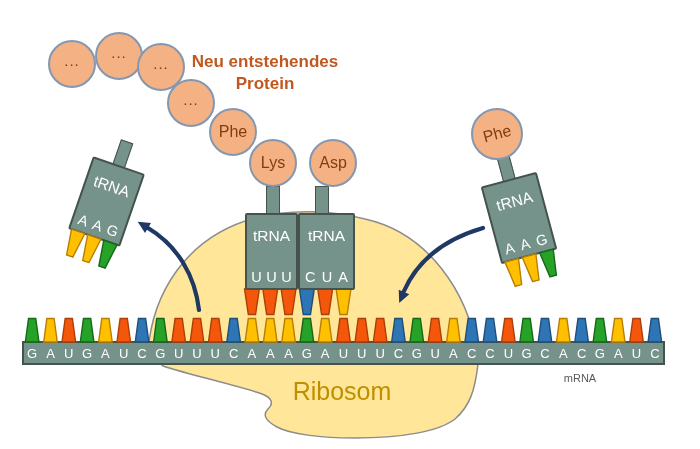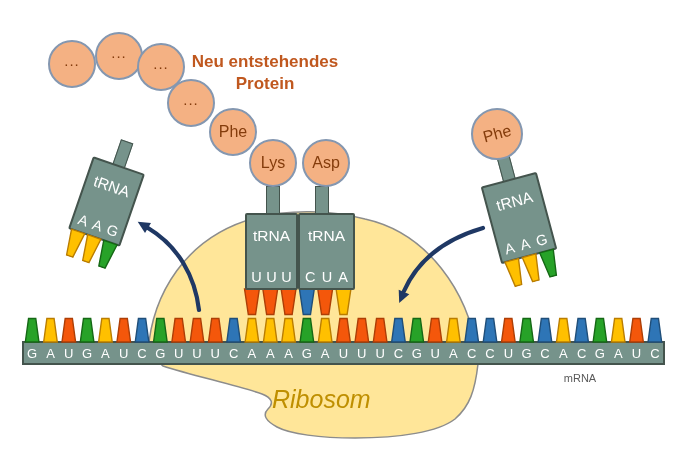--- a/index.html
+++ b/index.html
@@ -43,22 +43,22 @@
   .group-box{position:absolute;left:0;top:25px;background:var(--box);
         border:2px solid var(--box-border);box-sizing:border-box;border-radius:2px;}
   #trna-leaving .group-box{width:55px;height:77px;}
   #trna-arriving .group-box{width:58px;height:80px;}
   .prong-svg{position:absolute;left:0;}
   #trna-leaving .prong-svg{top:100px;}
   #trna-arriving .prong-svg{top:103px;}
 
   .caption{position:absolute;left:175px;top:43px;width:180px;text-align:center;
         color:var(--caption);font-size:17px;line-height:1.32;font-weight:600;z-index:5;margin-top:8px;}
-  #ribosome-label{position:absolute;left:272px;top:385px;width:140px;
-        color:var(--ribosome-text);font-size:25px;z-index:5;font-style:italic;}
+  #ribosome-label{position:absolute;left:272px;top:377px;width:140px;text-align:center;
+        color:var(--ribosome-text);font-size:25px;z-index:5;}
   #mrna-label{position:absolute;left:545px;top:372px;width:70px;text-align:center;
         color:var(--mrna-text);font-size:11px;z-index:5;}
 </style>
 </head>
 <body>
 
 <div id="stage">
 
   <svg id="diagram-svg" width="700" height="449" viewBox="0 0 700 449">
     <path class="blob" d="M 148 352 C 152 295 185 237 255 218 C 290 209 330 210 365 219
@@ -221,16 +221,16 @@
     </div>
     <div class="amino chain" style="left: 167px; top: 79px;">
       <span class="dots">...</span>
     </div>
     <div class="amino chain" style="left: 209px; top: 108px;">
       <span>Phe</span>
     </div>
     <div class="amino chain" style="left: 249px; top: 139px;">
       <span>Lys</span>
     </div>
-    <div class="amino chain" style="left: 302px; top: 139px;">
+    <div class="amino chain" style="left: 309px; top: 139px;">
       <span>Asp</span>
     </div>
   </div>
 
 </body></html>

